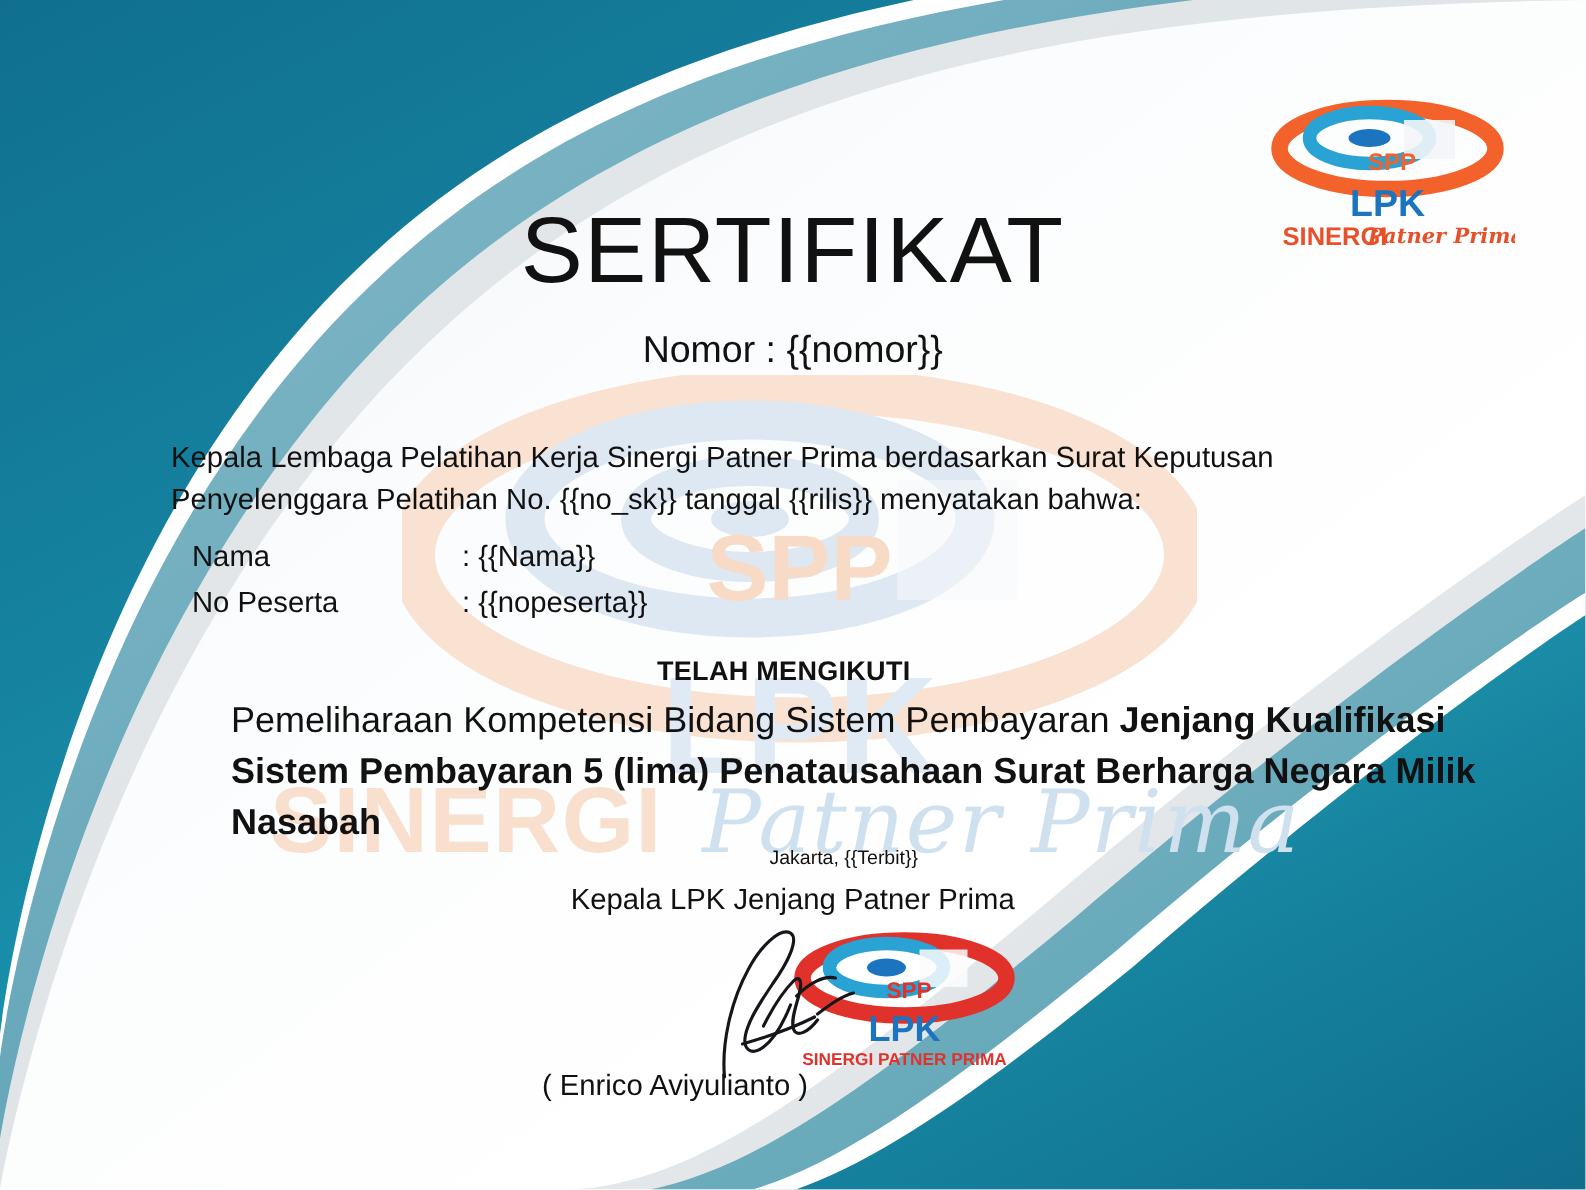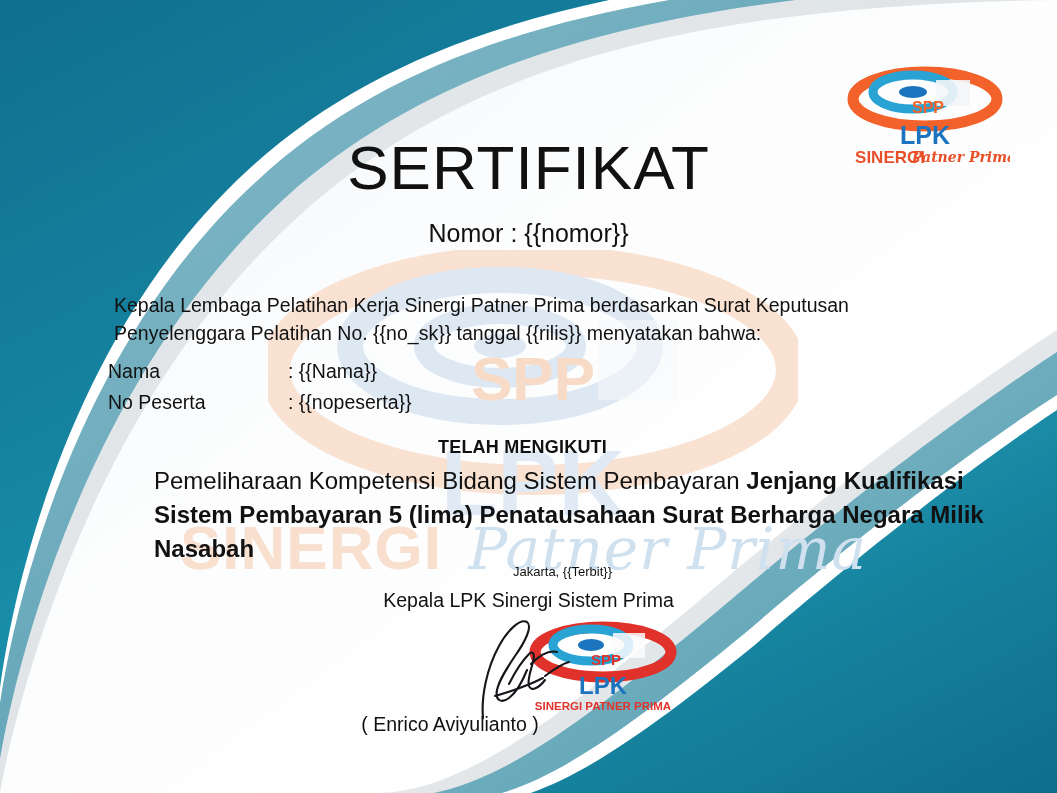--- a/index.html
+++ b/index.html
@@ -35,21 +35,21 @@
     font-family:"Liberation Sans",sans-serif;
   }
   #nomor{
     position:absolute;left:0;top:219px;width:1057px;text-align:center;
     font-size:25px;color:#111;
   }
   #preamble{
     position:absolute;left:114px;top:292px;width:860px;
     font-size:19.5px;line-height:1.42;color:#111;
   }
-  .field-row{position:absolute;left:108px;font-size:19.5px;color:#111;}
+  .field-row{position:absolute;left:128px;font-size:19.5px;color:#111;}
   #row-nama{top:360px;}
   #row-peserta{top:391px;}
   .field-label{display:inline-block;width:180px;}
   .field-value{display:inline-block;}
   #telah{
     position:absolute;left:0;top:437px;width:1045px;text-align:center;
     font-size:18px;font-weight:700;color:#111;letter-spacing:.2px;
   }
   #desc{
     position:absolute;left:114px;top:464px;width:860px;
@@ -167,21 +167,21 @@
     <div class="field-row" id="row-peserta">
       <span class="field-label">No Peserta</span><span class="field-sep">:</span>
       <span class="field-value">{{nopeserta}}</span>
     </div>
 
     <div id="telah">TELAH MENGIKUTI</div>
 
     <div id="desc"><span>Pemeliharaan Kompetensi Bidang Sistem Pembayaran </span><b>Jenjang Kualifikasi Sistem Pembayaran 5 (lima) Penatausahaan Surat Berharga Negara Milik Nasabah</b></div>
 
     <div id="place">Jakarta, {{Terbit}}</div>
-    <div id="kepala">Kepala LPK Sinergi Sistem Prima</div>
+    <div id="kepala">Kepala LPK Jenjang Patner Prima</div>
 
     <div id="sig-block">
       <svg id="sign-logo" viewBox="0 0 160 92" aria-hidden="true">
         <ellipse cx="80" cy="32" rx="68" ry="25" fill="none" stroke="#e0322b" stroke-width="11"></ellipse>
         <ellipse cx="68" cy="25" rx="38" ry="16" fill="none" stroke="#29a3d4" stroke-width="9"></ellipse>
         <ellipse cx="68" cy="25" rx="13" ry="6" fill="#1b74bd"></ellipse>
         <rect x="90" y="13" width="32" height="25" fill="#fbfcfd" opacity="0.85"></rect>
         <text x="83" y="45" text-anchor="middle" font-family="Liberation Sans, sans-serif" font-size="15" font-weight="700" fill="#e0322b">SPP</text>
         <text x="80" y="74" text-anchor="middle" font-family="Liberation Sans, sans-serif" font-size="24" font-weight="700" fill="#1b74bd">LPK</text>
         <text x="80" y="90" text-anchor="middle" font-family="Liberation Sans, sans-serif" font-size="11.5" font-weight="700" fill="#e0322b">SINERGI PATNER PRIMA</text>

